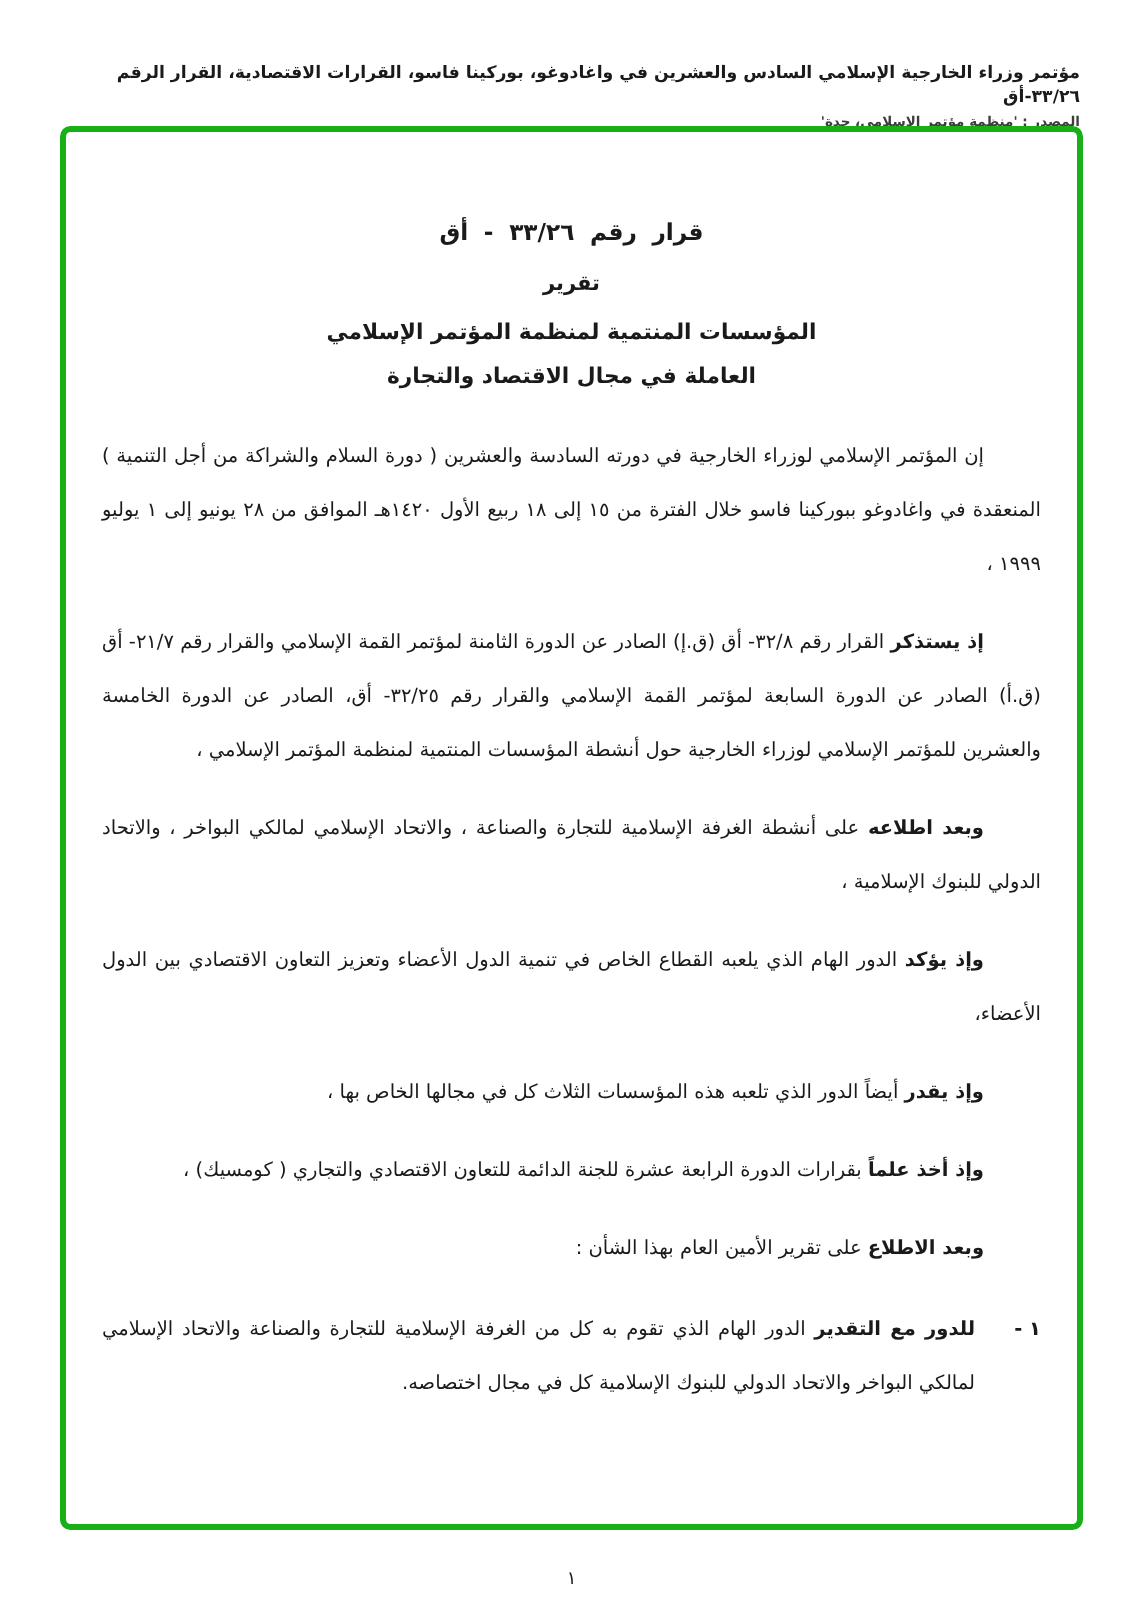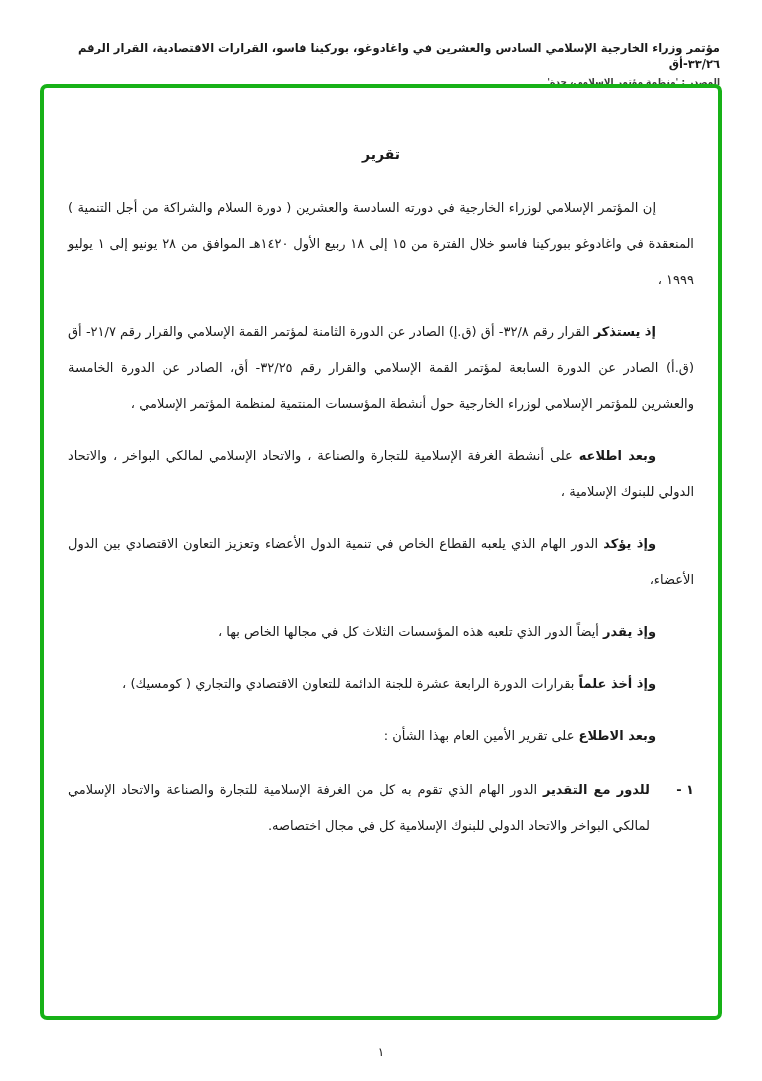--- a/index.html
+++ b/index.html
@@ -48,21 +48,24 @@
 <div class="page">
 
   <div class="header">
     <div class="header-line1">مؤتمر وزراء الخارجية الإسلامي السادس والعشرين في واغادوغو، بوركينا فاسو، القرارات الاقتصادية، القرار الرقم ٣٣/٢٦-أق</div>
     <div class="header-line2">المصدر : 'منظمة مؤتمر الإسلامي، جدة'</div>
   </div>
 
   <div class="frame">
 
     <div class="titles">
+      <div class="title-num">قرار رقم ٣٣/٢٦ - أق</div>
       <div class="title-about">تقرير</div>
+      <div class="title-subj">المؤسسات المنتمية لمنظمة المؤتمر الإسلامي</div>
+      <div class="title-subj">العاملة في مجال الاقتصاد والتجارة</div>
     </div>
 
     <div class="body-text">
 
       <p class="para"><span class="lead"></span><span>إن المؤتمر الإسلامي لوزراء الخارجية في دورته السادسة والعشرين ( دورة السلام والشراكة من أجل التنمية ) المنعقدة في واغادوغو ببوركينا فاسو خلال الفترة من ١٥ إلى ١٨ ربيع الأول ١٤٢٠هـ الموافق من ٢٨ يونيو إلى ١ يوليو ١٩٩٩ ،</span></p>
 
       <p class="para"><span class="lead">إذ يستذكر</span><span> القرار رقم ٣٢/٨- أق (ق.إ) الصادر عن الدورة الثامنة لمؤتمر القمة الإسلامي والقرار رقم ٢١/٧- أق (ق.أ) الصادر عن الدورة السابعة لمؤتمر القمة الإسلامي والقرار رقم ٣٢/٢٥- أق، الصادر عن الدورة الخامسة والعشرين للمؤتمر الإسلامي لوزراء الخارجية حول أنشطة المؤسسات المنتمية لمنظمة المؤتمر الإسلامي ،</span></p>
 
       <p class="para"><span class="lead">وبعد اطلاعه</span><span> على أنشطة الغرفة الإسلامية للتجارة والصناعة ، والاتحاد الإسلامي لمالكي البواخر ، والاتحاد الدولي للبنوك الإسلامية ،</span></p>
 

